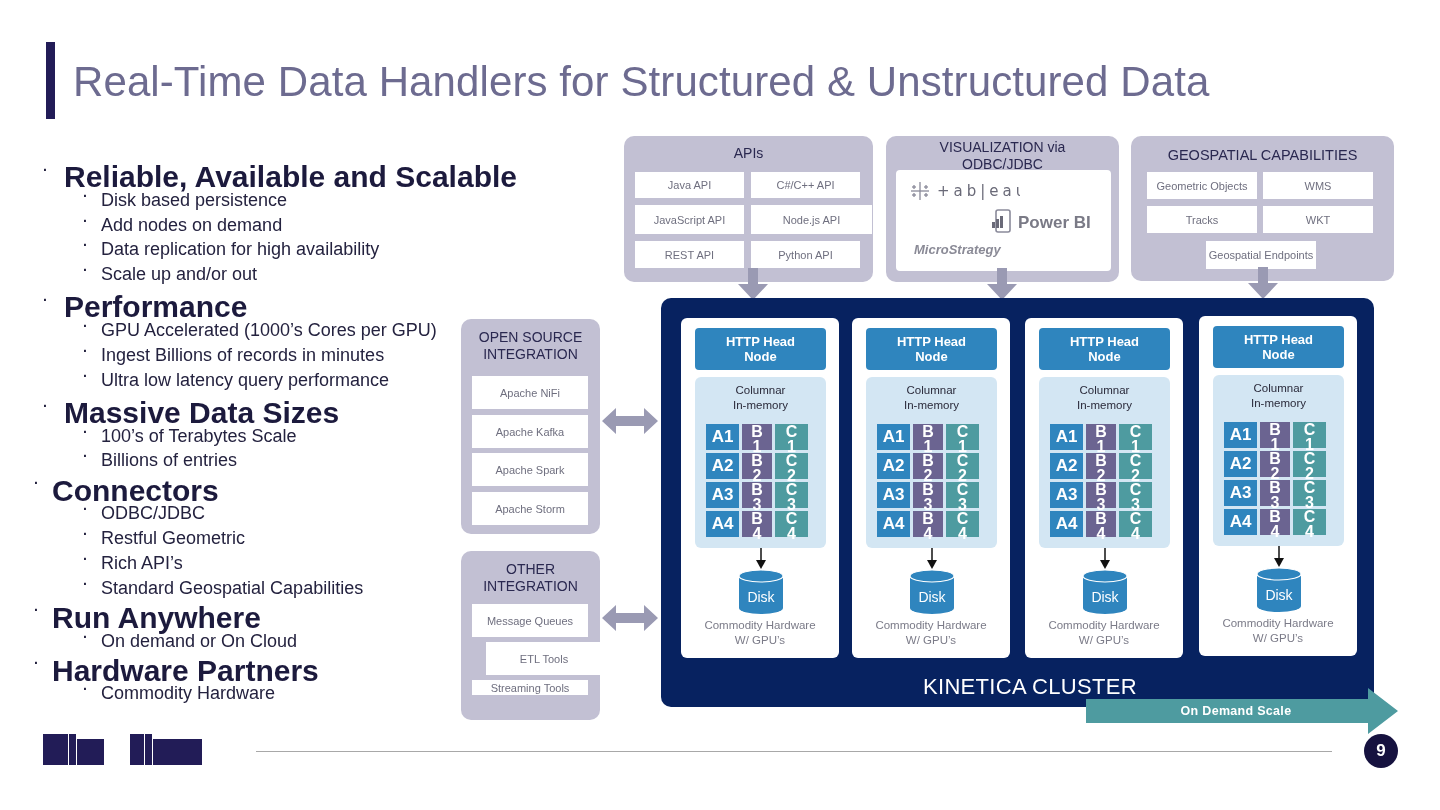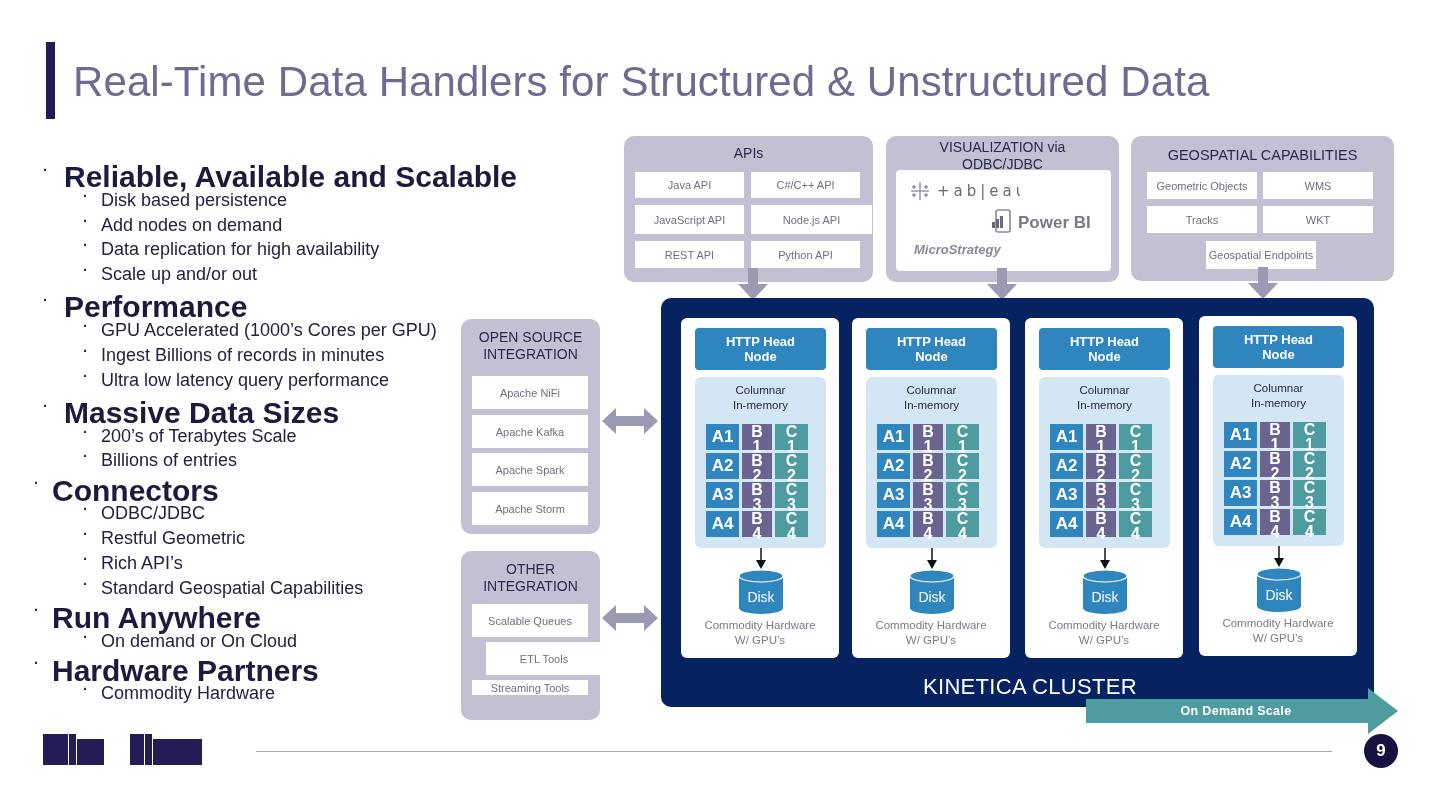--- a/index.html
+++ b/index.html
@@ -74,21 +74,21 @@
   <span class="dot" style="left:83px;top:318px">·</span>
   <div class="b2" style="left:101px;top:320px">GPU Accelerated (1000’s Cores per GPU)</div>
   <span class="dot" style="left:83px;top:343px">·</span>
   <div class="b2" style="left:101px;top:345px">Ingest Billions of records in minutes</div>
   <span class="dot" style="left:83px;top:368px">·</span>
   <div class="b2" style="left:101px;top:370px">Ultra low latency query performance</div>
 
   <span class="dot" style="left:43px;top:398px">·</span>
   <div class="b1" style="left:64px;top:396px">Massive Data Sizes</div>
   <span class="dot" style="left:83px;top:424px">·</span>
-  <div class="b2" style="left:101px;top:426px">200’s of Terabytes Scale</div>
+  <div class="b2" style="left:101px;top:426px">100’s of Terabytes Scale</div>
   <span class="dot" style="left:83px;top:448px">·</span>
   <div class="b2" style="left:101px;top:450px">Billions of entries</div>
 
   <span class="dot" style="left:34px;top:475px">·</span>
   <div class="b1" style="left:52px;top:474px">Connectors</div>
   <span class="dot" style="left:83px;top:501px">·</span>
   <div class="b2" style="left:101px;top:503px">ODBC/JDBC</div>
   <span class="dot" style="left:83px;top:526px">·</span>
   <div class="b2" style="left:101px;top:528px">Restful Geometric</div>
   <span class="dot" style="left:83px;top:551px">·</span>
@@ -182,21 +182,21 @@
   <div class="chip" style="left:11px;top:96px;width:116px;height:33px">Apache Kafka</div>
   <div class="chip" style="left:11px;top:134px;width:116px;height:33px">Apache Spark</div>
   <div class="chip" style="left:11px;top:173px;width:116px;height:33px">Apache Storm</div>
 </div>
 
 <div class="panel" style="left:461px;top:535px;width:139px;height:169px">
   <div class="panel-title" style="top:10px">
     <div>OTHER</div>
     <div>INTEGRATION</div>
   </div>
-  <div class="chip" style="left:11px;top:53px;width:116px;height:33px">Scalable Queues</div>
+  <div class="chip" style="left:11px;top:53px;width:116px;height:33px">Message Queues</div>
   <div class="chip" style="left:25px;top:91px;width:116px;height:33px">ETL Tools</div>
   <div class="chip" style="left:11px;top:129px;width:116px;height:15px">Streaming Tools</div>
 </div>
 
 <svg class="lr-arrow" style="left:602px;top:408px" viewBox="0 0 56 26">
   <polygon points="0,13 14,0 14,8 42,8 42,0 56,13 42,26 42,18 14,18 14,26" fill="#9a9ab3"></polygon>
 </svg>
 <svg class="lr-arrow" style="left:602px;top:605px" viewBox="0 0 56 26">
   <polygon points="0,13 14,0 14,8 42,8 42,0 56,13 42,26 42,18 14,18 14,26" fill="#9a9ab3"></polygon>
 </svg>

